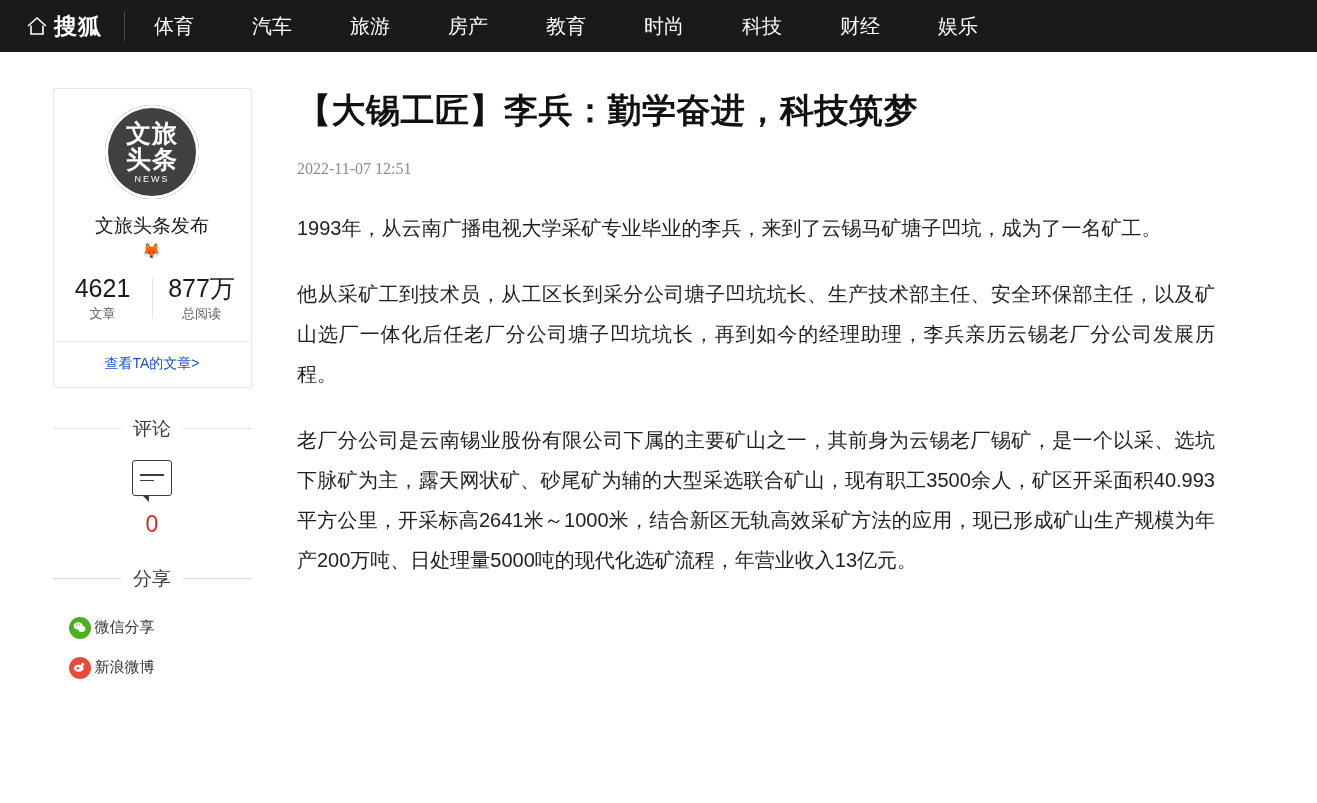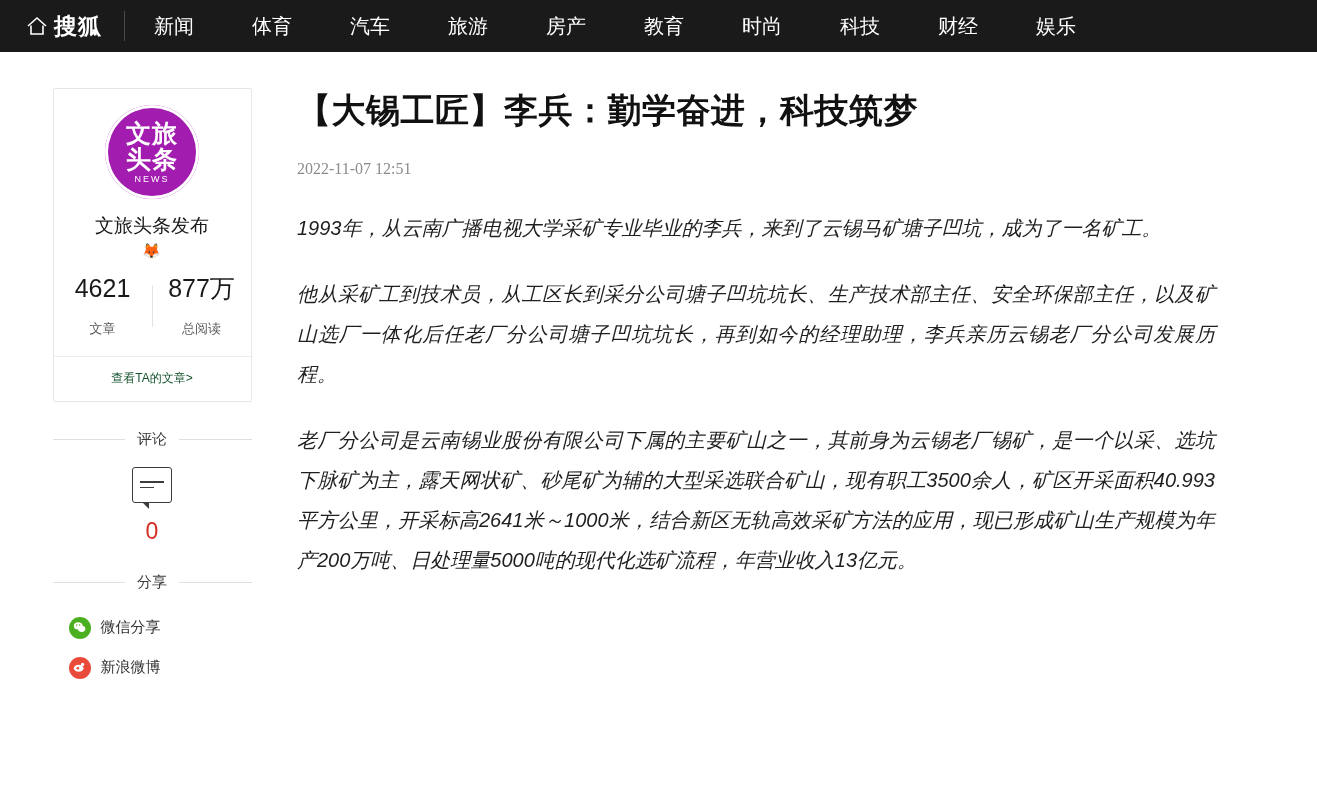--- a/index.html
+++ b/index.html
@@ -75,21 +75,21 @@
     border-radius: 2px;
     padding: 16px 0 0 0;
     display: flex;
     flex-direction: column;
     align-items: center;
     background: #fff;
   }
   .avatar {
     width: 94px; height: 94px;
     border-radius: 50%;
-    background: #a21caf;
+    background: #404040;
     color: #ffffff;
     display: flex;
     flex-direction: column;
     align-items: center;
     justify-content: center;
     line-height: 1.05;
     box-shadow: 0 0 0 3px #ffffff inset;
   }
   .avatar .a1 { font-size: 25px; font-weight: 700; letter-spacing: 1px; }
   .avatar .a2 { font-size: 25px; font-weight: 700; letter-spacing: 1px; }
@@ -111,48 +111,48 @@
     align-items: center;
     justify-content: center;
     width: 100%;
   }
   .stat {
     flex: 1;
     text-align: center;
     color: #1a1a1a;
   }
   .stat .num { font-size: 25px; line-height: 1.15; }
-  .stat .lbl { font-size: 13px; color: #5a5a5a; margin-top: 17px; }
+  .stat .lbl { font-size: 13px; color: #5a5a5a; margin-top: 2px; }
   .stat-divider {
     width: 1px;
     height: 42px;
     background: #e3e3e3;
   }
   .card-sep {
     width: 100%;
     height: 1px;
     background: #ececec;
     margin-top: 18px;
   }
   .view-articles {
     width: 100%;
     text-align: center;
-    font-size: 12px;
-    color: #14532d;
+    font-size: 14px;
+    color: #1d4ed8;
     padding: 13px 0 14px;
     cursor: pointer;
   }
 
   .section-head {
     display: flex;
     align-items: center;
     width: 199px;
     margin-top: 28px;
     color: #3c3c3c;
-    font-size: 15px;
+    font-size: 19px;
   }
   .section-head .line {
     flex: 1; height: 1px; background: #e0e0e0;
   }
   .section-head .t { padding: 0 12px; white-space: nowrap; }
 
   .comment-box {
     margin-top: 18px;
     display: flex;
     flex-direction: column;
@@ -187,21 +187,21 @@
   }
 
   .share-list {
     margin-top: 16px;
     width: 199px;
     padding-left: 16px;
   }
   .share-item {
     display: flex;
     align-items: center;
-    gap: 10px;
+    gap: 4px;
     padding: 9px 0;
     font-size: 15px;
     color: #333;
     cursor: pointer;
   }
   .share-badge {
     width: 22px; height: 22px;
     border-radius: 50%;
     display: flex;
     align-items: center;
@@ -232,38 +232,36 @@
     color: #8c8c8c;
     margin-bottom: 30px;
     font-family: Liberation Serif, serif;
   }
   .article p {
     font-size: 20px;
     line-height: 2.0;
     color: #1f1f1f;
     margin: 0 0 26px 0;
     text-align: justify;
-    font-style: italic;
   }
 </style>
 </head>
 <body>
 
 <div class="topnav">
   <div class="brand">
     <span class="home-icon">
       <svg width="22" height="22" viewBox="0 0 22 22" aria-hidden="true">
         <path d="M2 11 L11 3 L20 11" fill="none" stroke="#ffffff" stroke-width="1.6"></path>
         <path d="M5 10.5 V19 H17 V10.5" fill="none" stroke="#ffffff" stroke-width="1.6"></path>
       </svg>
     </span>
     <span class="brand-text">搜狐</span>
   </div>
   <div class="nav-items">
-    <div class="nav-item">新闻</div>
     <div class="nav-item">体育</div>
     <div class="nav-item">汽车</div>
     <div class="nav-item">旅游</div>
     <div class="nav-item">房产</div>
     <div class="nav-item">教育</div>
     <div class="nav-item">时尚</div>
     <div class="nav-item">科技</div>
     <div class="nav-item">财经</div>
     <div class="nav-item">娱乐</div>
   </div>

